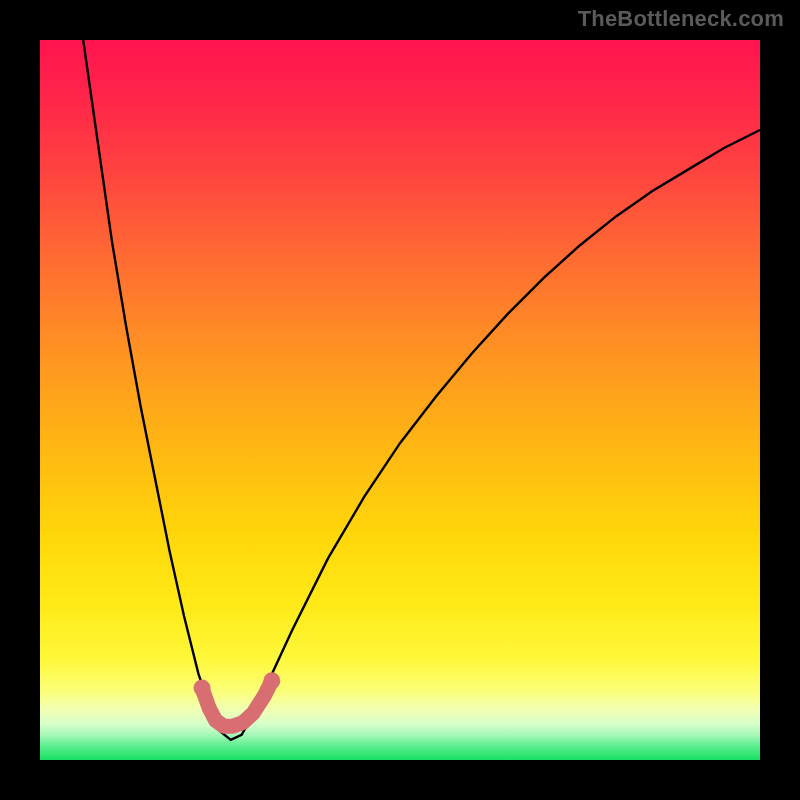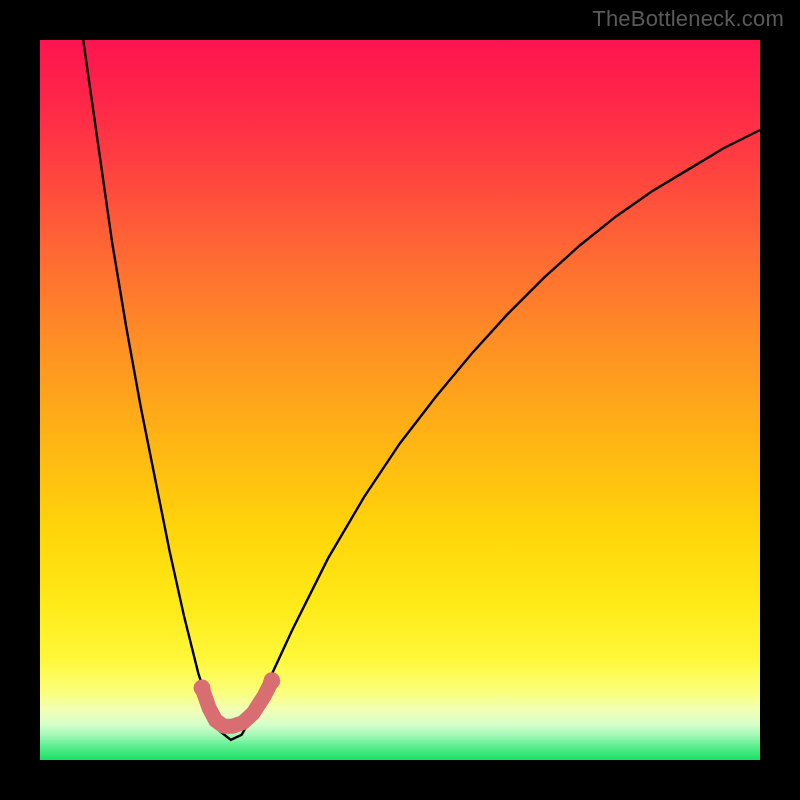--- a/index.html
+++ b/index.html
@@ -16,21 +16,21 @@
     width: 800px;
     height: 800px;
     background: #000;
   }
   .watermark {
     position: absolute;
     top: 6px;
     right: 16px;
     color: #5a5a5a;
     font-size: 22px;
-    font-weight: 400;
+    font-weight: 700;
     letter-spacing: 0.2px;
     z-index: 20;
     user-select: none;
   }
   svg.plot {
     position: absolute;
     left: 0;
     top: 0;
     width: 800px;
     height: 800px;

